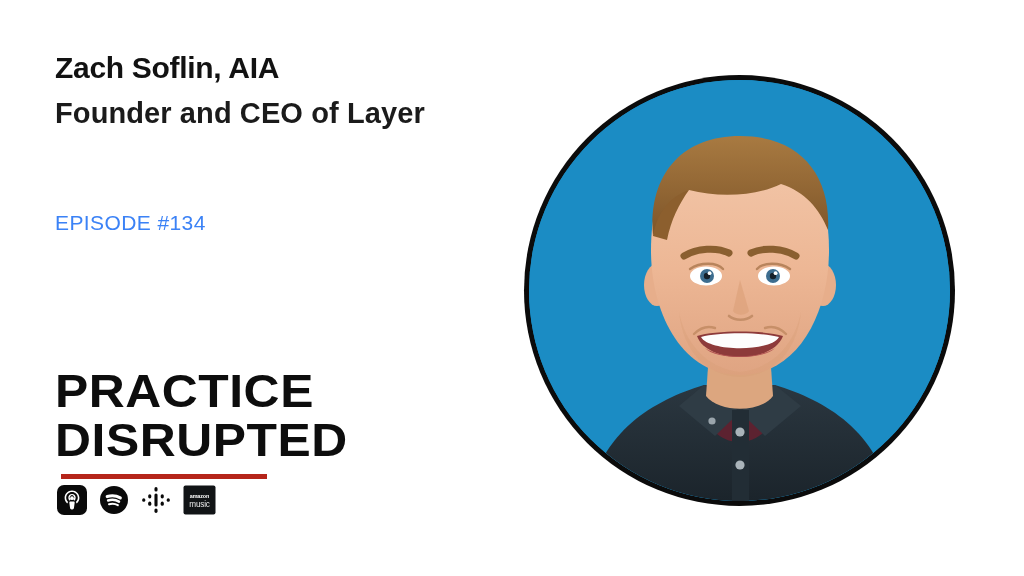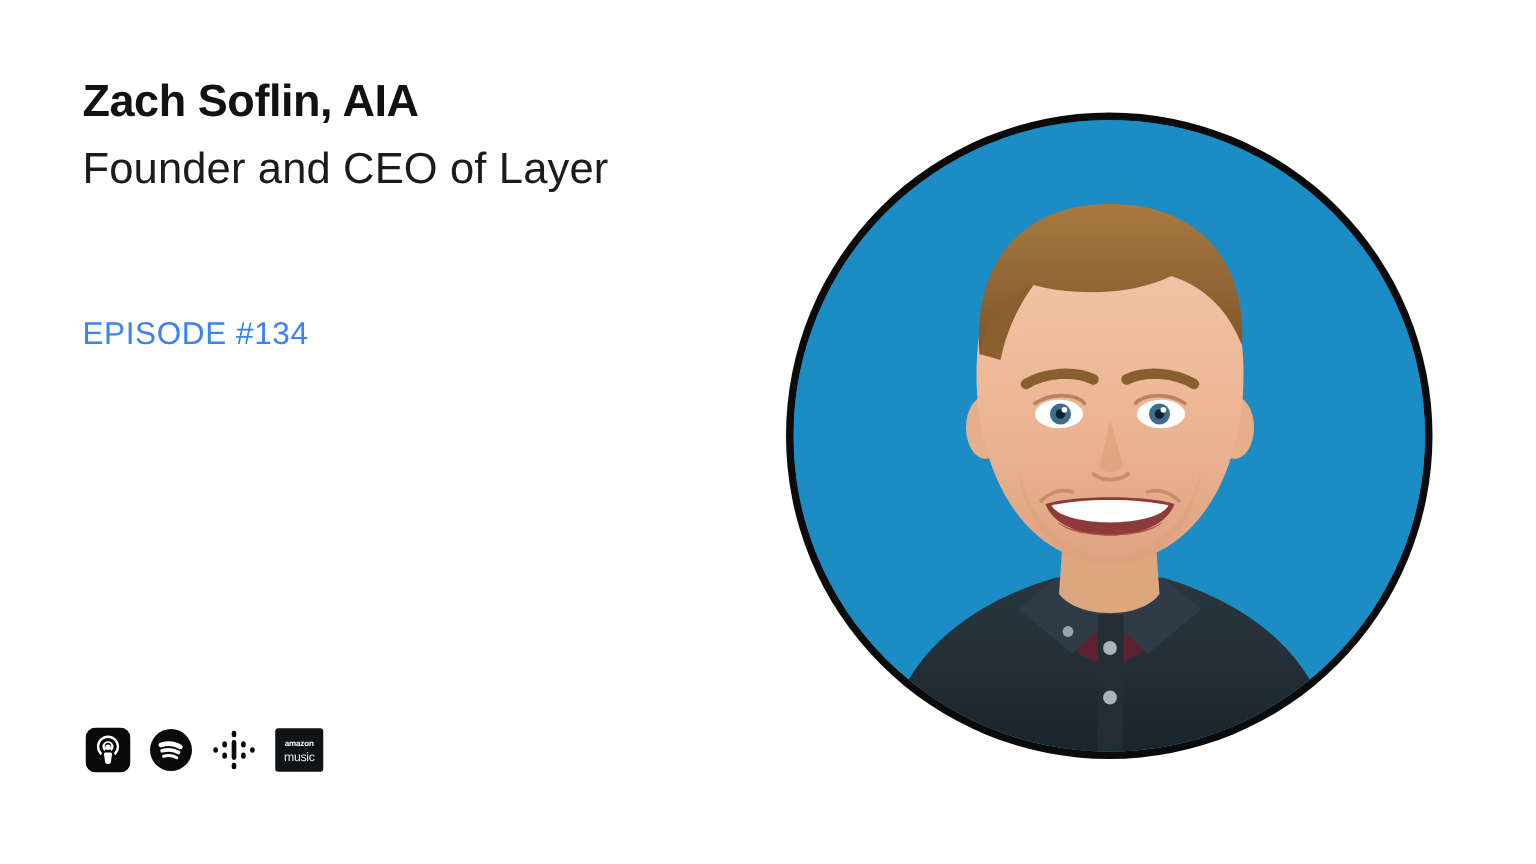--- a/index.html
+++ b/index.html
@@ -40,21 +40,21 @@
     color: #121212;
     line-height: 1.15;
     white-space: nowrap;
   }
 
   .guest-role {
     position: absolute;
     left: 0;
     top: 96px;
     font-size: 29px;
-    font-weight: 400;
+    font-weight: 700;
     letter-spacing: 0.1px;
     color: #1b1b1b;
     line-height: 1.2;
     white-space: nowrap;
   }
 
   .episode-number {
     position: absolute;
     left: 0;
     top: 210px;
@@ -157,20 +157,25 @@
 
   <div class="left-col">
 
     <div class="guest-name">Zach Soflin, AIA</div>
 
     <div class="guest-role">Founder and CEO of Layer</div>
 
     <div class="episode-number">EPISODE #134</div>
 
 
+    <div class="logo-block">
+      <div class="logo-line">PRACTICE</div>
+      <div class="logo-line second">DISRUPTED</div>
+      <div class="logo-rule"></div>
+    </div>
 
     <div class="platforms">
 
       <span class="badge">
         <svg width="30" height="30" viewBox="0 0 30 30" xmlns="http://www.w3.org/2000/svg">
           <rect x="0" y="0" width="30" height="30" rx="7" fill="#0a0a0a"></rect>
           <path d="M15 5.4c-4.1 0-7.4 3.3-7.4 7.4 0 2.3 1 4.3 2.6 5.7l.95-1.5c-1.2-1.05-1.95-2.55-1.95-4.2 0-3.2 2.6-5.8 5.8-5.8s5.8 2.6 5.8 5.8c0 1.65-.75 3.15-1.95 4.2l.95 1.5c1.6-1.4 2.6-3.4 2.6-5.7 0-4.1-3.3-7.4-7.4-7.4z" fill="#ffffff"></path>
           <path d="M15 9.1c-2.05 0-3.7 1.65-3.7 3.7 0 1.2.57 2.27 1.45 2.94l.9-1.6a2.2 2.2 0 1 1 2.7 0l.9 1.6a3.69 3.69 0 0 0 1.45-2.94c0-2.05-1.65-3.7-3.7-3.7z" fill="#ffffff"></path>
           <circle cx="15" cy="13.2" r="1.85" fill="#ffffff"></circle>
           <path d="M13.35 16.6h3.3c.62 0 1.1.54 1.02 1.15l-.72 5.3c-.1.76-.76 1.33-1.53 1.33h-.84c-.77 0-1.43-.57-1.53-1.33l-.72-5.3c-.08-.61.4-1.15 1.02-1.15z" fill="#ffffff"></path>

